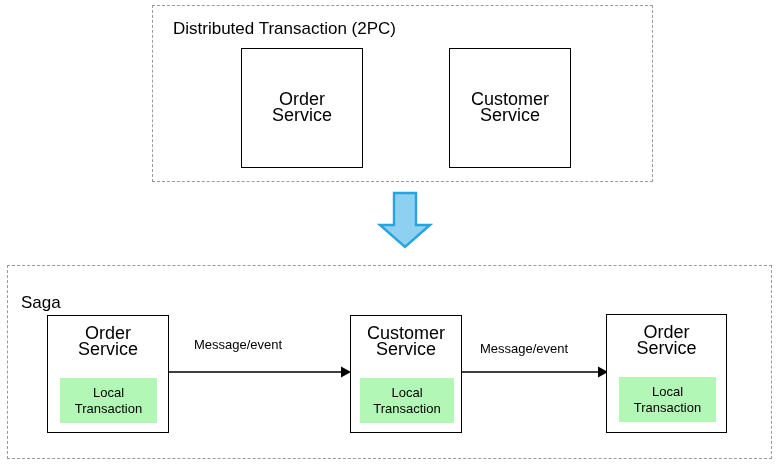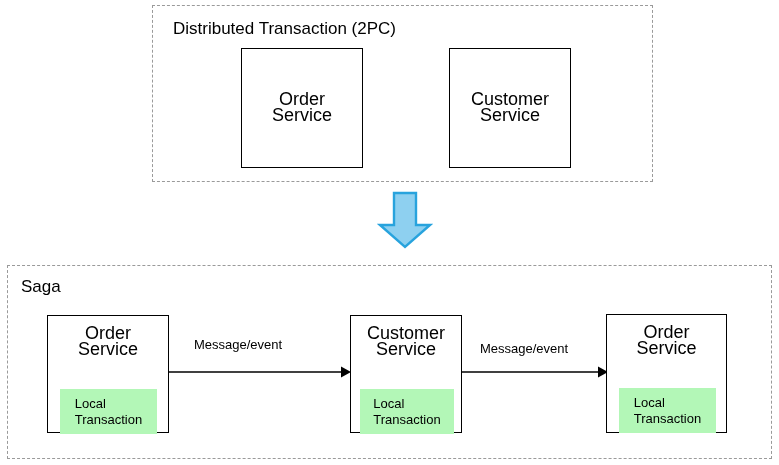--- a/index.html
+++ b/index.html
@@ -49,21 +49,21 @@
     line-height: 20px;
     color: #000;
     white-space: nowrap;
   }
   .group-2pc .group-title {
     left: 20px;
     top: 13px;
   }
   .group-saga .group-title {
     left: 13px;
-    top: 11px;
+    top: 27px;
   }
 
   
   .svc-box {
     position: absolute;
     border: 1px solid #000000;
     background: #ffffff;
     box-sizing: border-box;
   }
   .svc-label {
@@ -101,26 +101,26 @@
     box-sizing: border-box;
   }
   .saga-box .svc-label {
     top: 9px;
   }
   .local-tx {
     position: absolute;
     background: #b3f7b7;
     font-size: 13px;
     line-height: 16px;
+    text-align: center;
     white-space: pre-line;
     display: flex;
     align-items: center;
     justify-content: center;
     box-sizing: border-box;
-    margin-top: 11px;
   }
 
   .box-saga-1 { left: 47px;  top: 315px; width: 122px; height: 118px; }
   .box-saga-2 { left: 350px; top: 315px; width: 112px; height: 118px; }
   .box-saga-3 { left: 606px; top: 314px; width: 121px; height: 119px; }
 
   .box-saga-1 .local-tx { left: 12px;  top: 62px; width: 97px;  height: 45px; }
   .box-saga-2 .local-tx { left: 9px;   top: 62px; width: 94px;  height: 45px; }
   .box-saga-3 .local-tx { left: 12px;  top: 62px; width: 97px;  height: 45px; }
 

